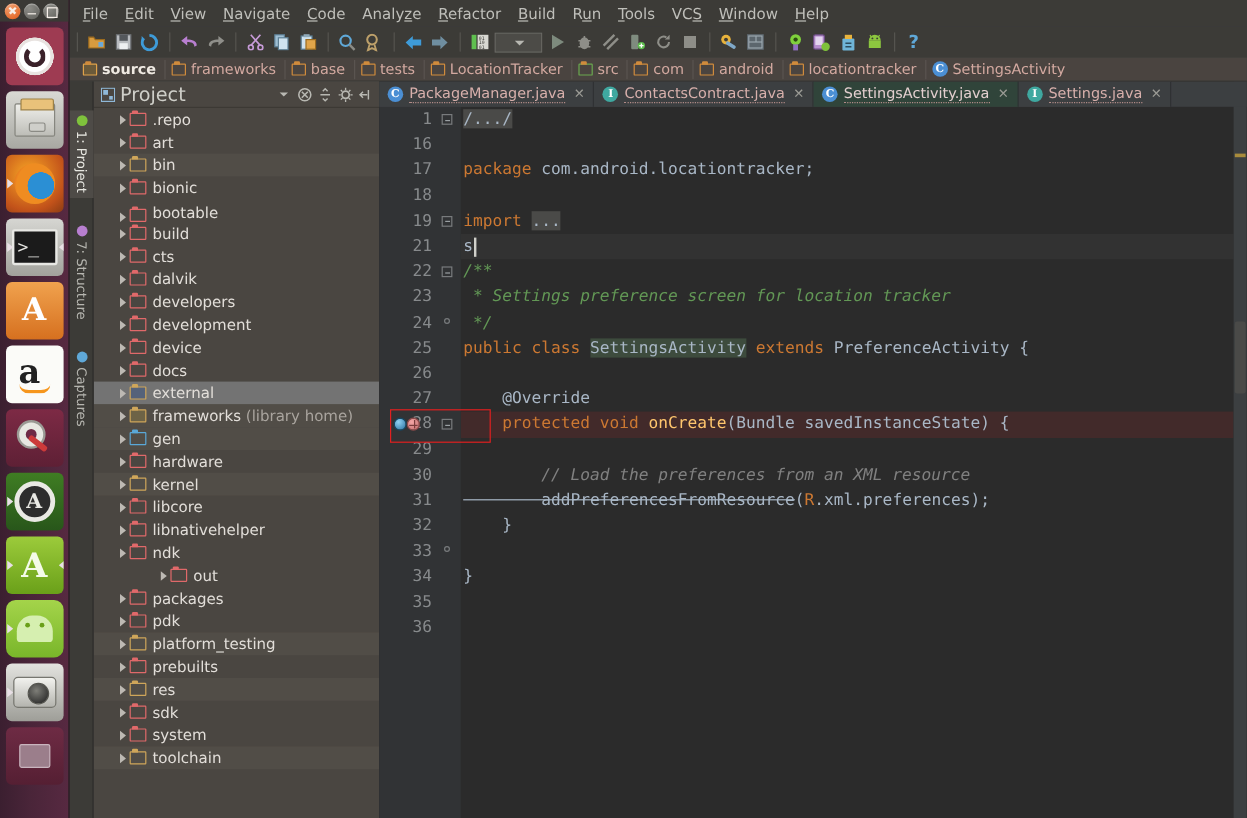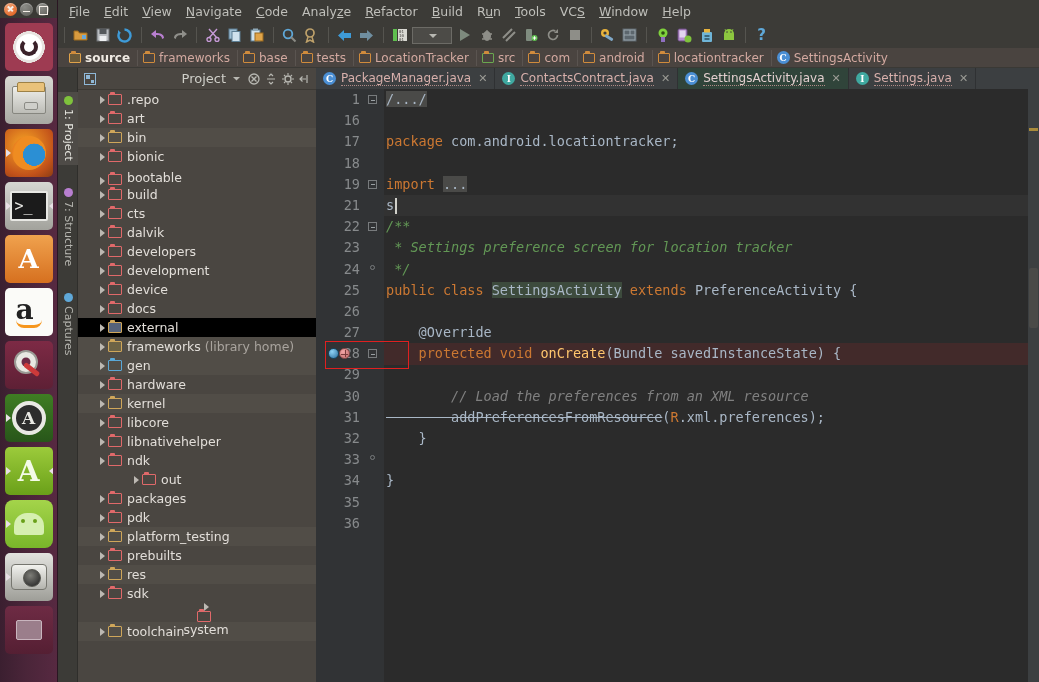--- a/index.html
+++ b/index.html
@@ -127,28 +127,28 @@
     writing-mode:vertical-rl;text-orientation:mixed;
     font-size:11px;color:#b6b6b0;padding:4px 4px;white-space:nowrap;
     display:flex;align-items:center;gap:4px;}
   .vtab.active{background:#4e4b47;color:#e6e6e0;}
   .vdot{width:9px;height:9px;border-radius:50%;flex:none;}
 
   
   #project{width:238px;background:#4a4641;display:flex;flex-direction:column;}
   #projhdr{height:22px;display:flex;align-items:center;gap:4px;padding:0 5px;
     background:#4a4641;border-bottom:1px solid #3c3934;}
-  #projhdr .ttl{font-size:13px;color:#cfcfc9;flex:1;text-align:right;}
+  #projhdr .ttl{font-size:16px;color:#cfcfc9;flex:1;}
   .hicon{width:13px;height:13px;display:flex;align-items:center;justify-content:center;
     color:#b8b8b2;font-size:11px;}
   #tree{flex:1;overflow:hidden;background:#4a4641;}
   .trow{height:19px;display:flex;align-items:center;font-size:12.5px;color:#e2ded9;
     padding-left:6px;white-space:nowrap;}
   .trow.alt{background:#514d47;}
-  .trow.sel{background:#000000;}
+  .trow.sel{background:#737373;}
   .tri{width:12px;flex:none;display:flex;align-items:center;justify-content:center;}
   .tri i{display:block;width:0;height:0;border-top:4px solid transparent;
     border-bottom:4px solid transparent;border-left:5px solid #bdb9b3;}
   .tri i.down{border:none;border-left:4px solid transparent;border-right:4px solid transparent;
     border-top:5px solid #bdb9b3;}
   .tfold{width:14px;height:11px;flex:none;margin-right:5px;border-radius:1px;position:relative;
     border:1.6px solid #e0696a;}
   .tfold::before{content:"";position:absolute;left:1px;top:-3.4px;width:5px;height:3px;
     background:#e0696a;border-radius:1px 1px 0 0;}
   .tfold.yel{border-color:#cfa65a;} .tfold.yel::before{background:#cfa65a;}
@@ -751,21 +751,21 @@
             <span class="tfold yel"></span>
             <span>res</span>
           </div>
           <div class="trow" style="padding-left: 18px;">
             <span class="tri">
               <i></i>
             </span>
             <span class="tfold"></span>
             <span>sdk</span>
           </div>
-          <div class="trow" style="padding-left: 18px; flex-direction: column;">
+          <div class="trow" style="padding-left: 18px;">
             <span class="tri">
               <i></i>
             </span>
             <span class="tfold"></span>
             <span>system</span>
           </div>
           <div class="trow alt" style="padding-left: 18px;">
             <span class="tri">
               <i></i>
             </span>

